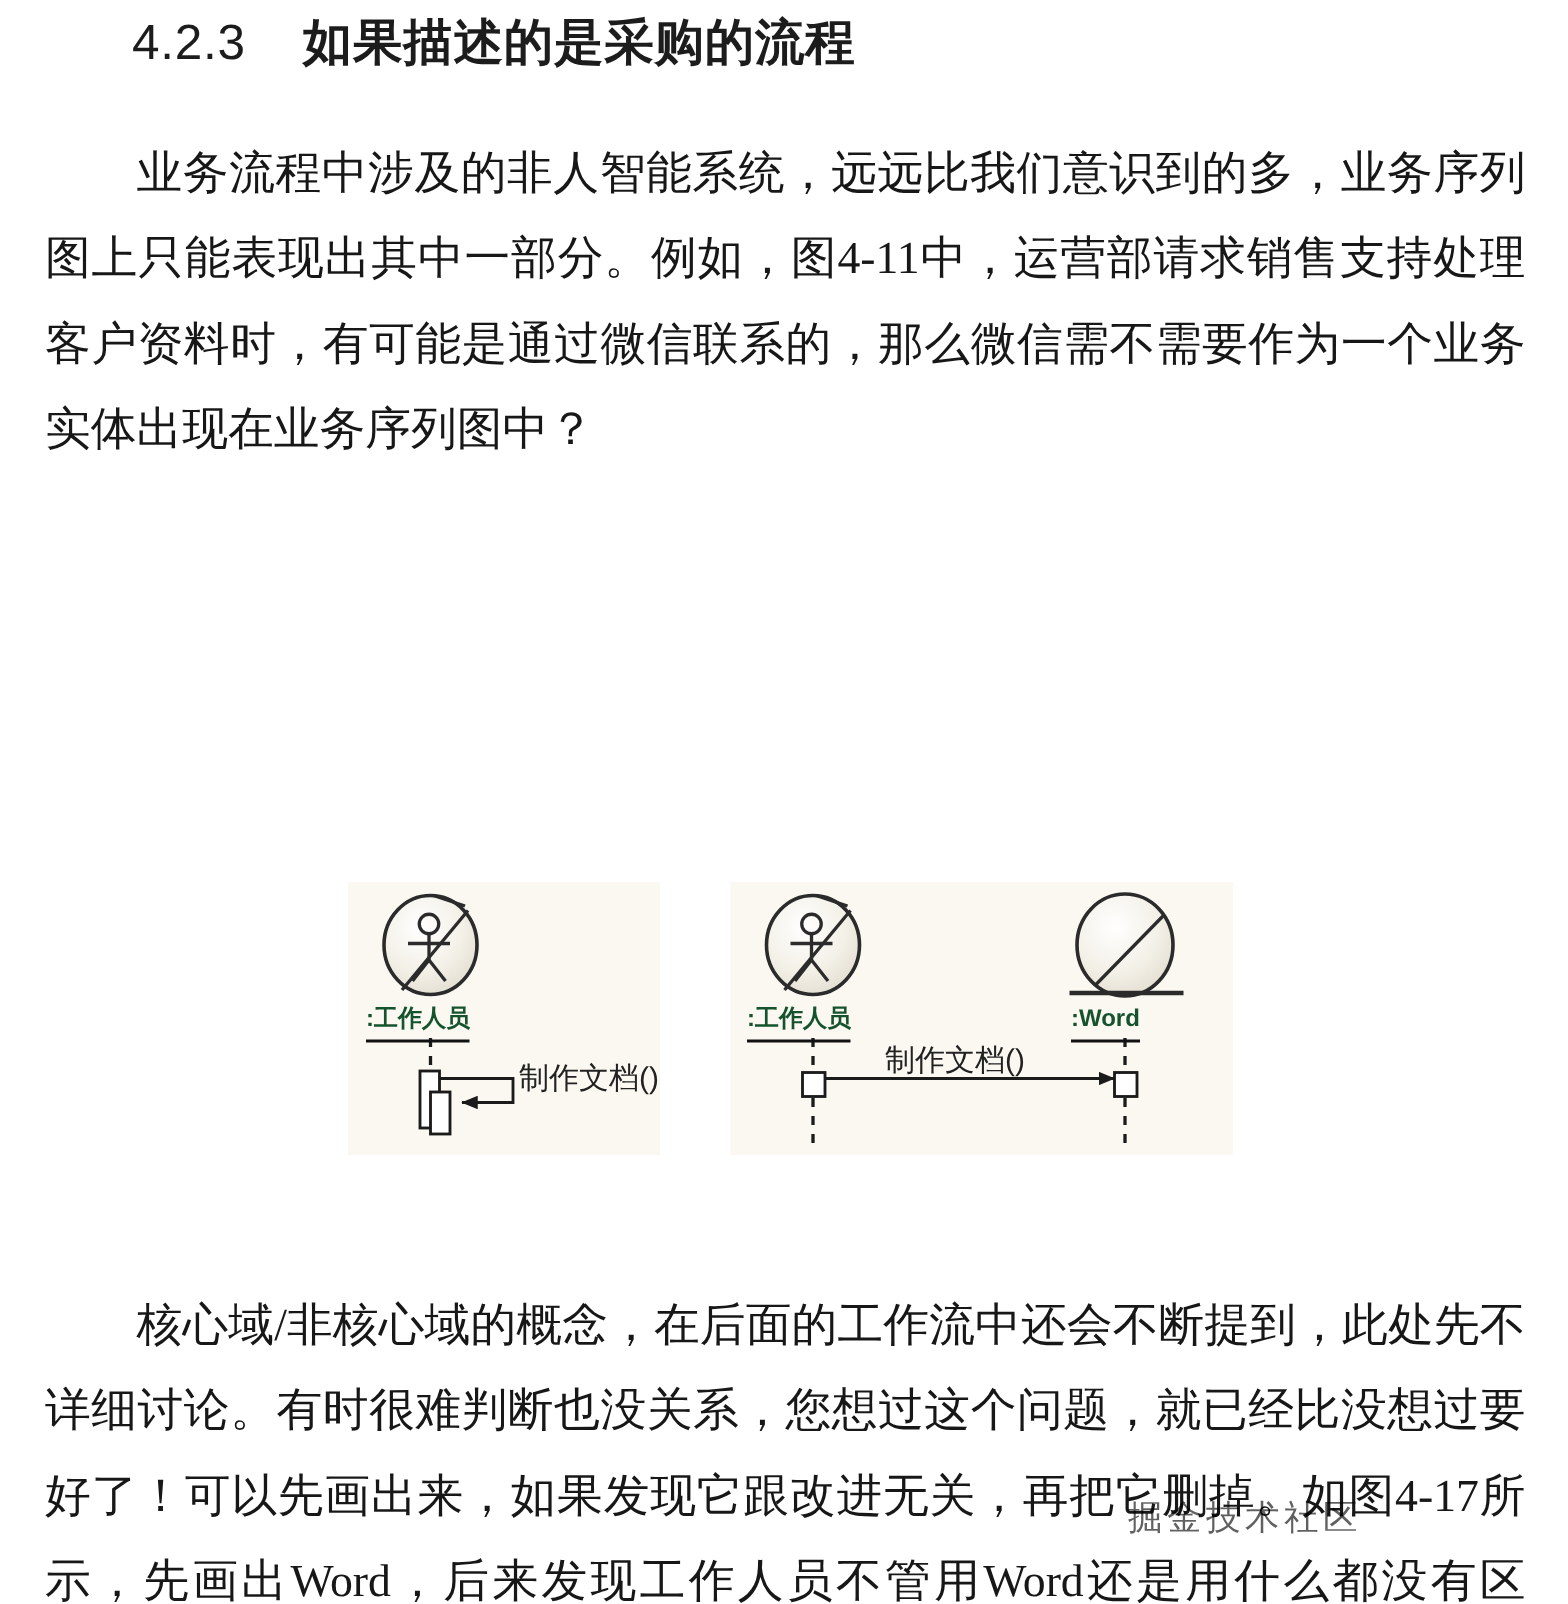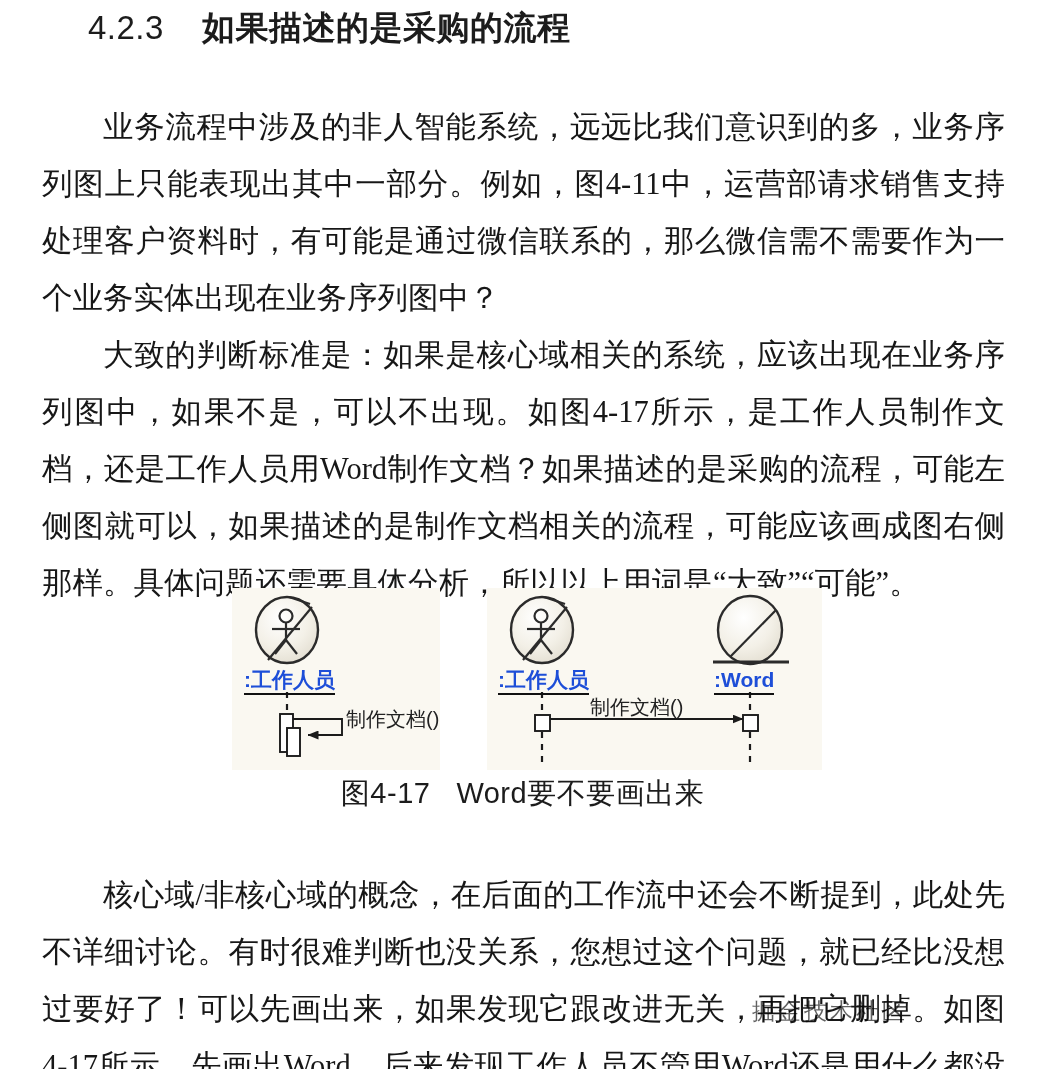--- a/index.html
+++ b/index.html
@@ -50,21 +50,21 @@
     width: 995px;
     font-family: "Liberation Serif", "DejaVu Serif", serif;
     font-size: 30.5px;
     line-height: 57px;
     text-align: justify;
     text-justify: inter-ideograph;
     color: #171717;
     letter-spacing: 0px;
   }
   .body-block p {
-    margin: 16px;
+    margin: 4px;
     text-indent: 2em;
   }
   .para1 { top: 83px; }
   .para2 { top: 311px; }
   .para3 { top: 851px; }
 
   
   .figure {
     position: absolute;
     left: 0;
@@ -100,22 +100,22 @@
     top: 0;
     width: 590px;
     height: 182px;
     overflow: visible;
   }
 
   .lbl {
     position: absolute;
     font-family: "Liberation Sans", "DejaVu Sans", sans-serif;
     font-weight: 700;
-    font-size: 21px;
-    color: #1d4ed8;
+    font-size: 16px;
+    color: #14532d;
     border-bottom: 2.5px solid #111111;
     padding-bottom: 1px;
     white-space: nowrap;
     line-height: 24px;
   }
   .msg-lbl {
     position: absolute;
     font-family: "Liberation Sans", "DejaVu Sans", sans-serif;
     font-size: 20px;
     font-weight: 400;
@@ -160,23 +160,20 @@
 <div class="page">
 
   <div class="heading">
     <span class="num">4.2.3</span><span class="gap"></span><span>如果描述的是采购的流程</span>
   </div>
 
   <div class="body-block para1">
     <p>业务流程中涉及的非人智能系统，远远比我们意识到的多，业务序列图上只能表现出其中一部分。例如，图4-11中，运营部请求销售支持处理客户资料时，有可能是通过微信联系的，那么微信需不需要作为一个业务实体出现在业务序列图中？</p>
   </div>
 
-  <div class="body-block para2">
-    <p>大致的判断标准是：如果是核心域相关的系统，应该出现在业务序列图中，如果不是，可以不出现。如图4-17所示，是工作人员制作文档，还是工作人员用Word制作文档？如果描述的是采购的流程，可能左侧图就可以，如果描述的是制作文档相关的流程，可能应该画成图右侧那样。具体问题还需要具体分析，所以以上用词是“大致”“可能”。</p>
-  </div>
 
   <div class="figure">
 
     <div class="panels">
       <div class="panel panel-left"></div>
       <div class="panel panel-right"></div>
 
       <svg class="diagram-svg" viewBox="0 0 590 182">
         <defs>
           <radialGradient id="headGrad" cx="40%" cy="32%" r="75%">
@@ -242,23 +239,20 @@
       </svg>
 
       <div class="lbl" style="left:12px; top:80px;">:工作人员</div>
       <div class="msg-lbl" style="left:114px; top:120px;">制作文档()</div>
 
       <div class="lbl" style="left:266px; top:80px;">:工作人员</div>
       <div class="lbl" style="left:482px; top:80px;">:Word</div>
       <div class="msg-lbl" style="left:358px; top:108px;">制作文档()</div>
     </div>
 
-    <div class="fig-caption">
-      <span>图4-17</span><span class="cgap"></span><span>Word要不要画出来</span>
-    </div>
   </div>
 
   <div class="body-block para3">
     <p>核心域/非核心域的概念，在后面的工作流中还会不断提到，此处先不详细讨论。有时很难判断也没关系，您想过这个问题，就已经比没想过要好了！可以先画出来，如果发现它跟改进无关，再把它删掉。如图4-17所示，先画出Word，后来发现工作人员不管用Word还是用什么都没有区别，那就把Word去掉。</p>
   </div>
 
   <div class="watermark">掘金技术社区</div>
 
 </div>
 

